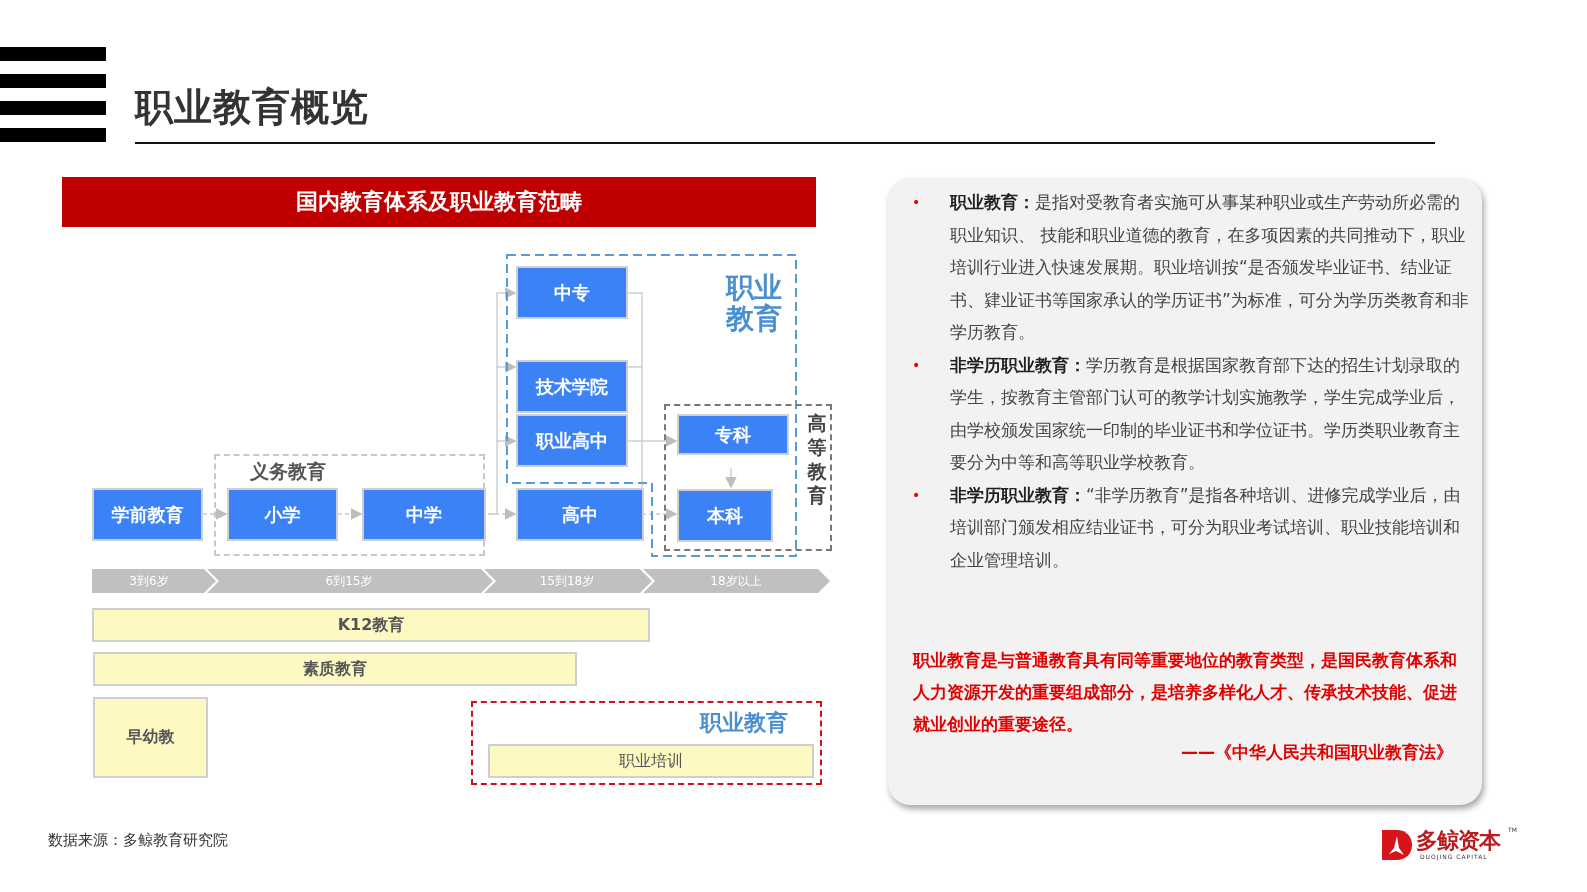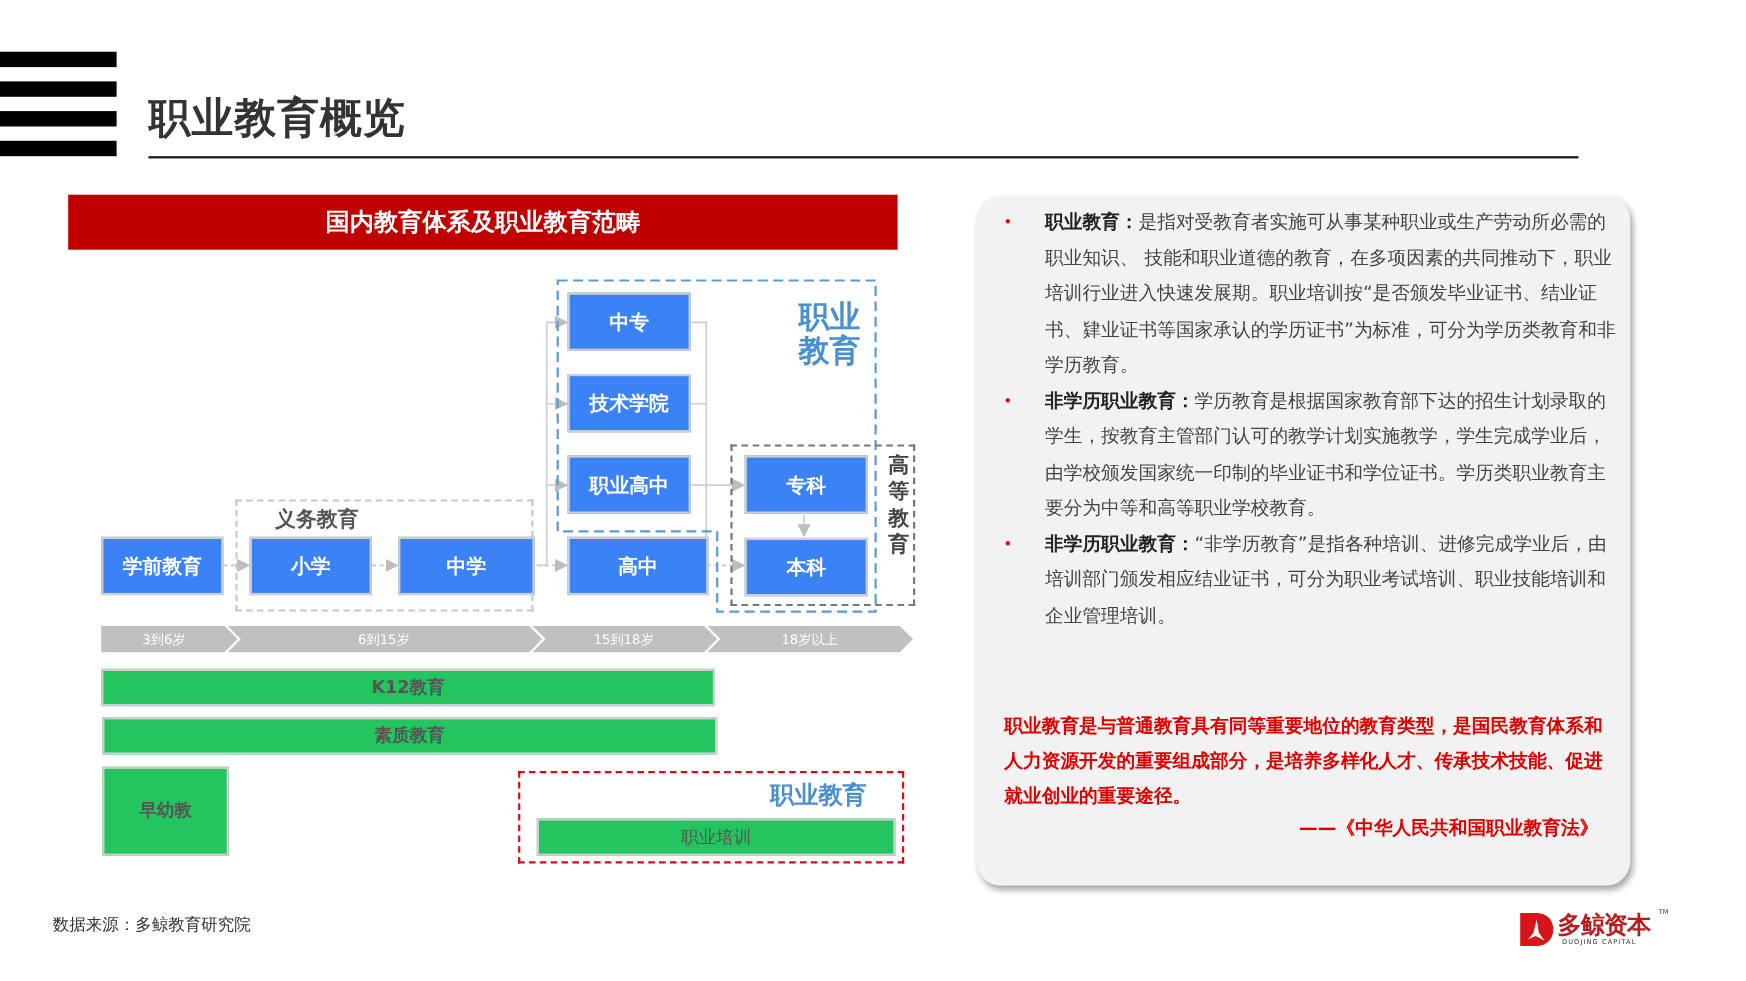--- a/index.html
+++ b/index.html
@@ -13,21 +13,21 @@
             font-size: 22px; font-weight: bold; display: flex; align-items: center; justify-content: center; }
   .node { position: absolute; background: #3b82f6; border: 2px solid #cfcfcf; color: #fff;
           font-size: 18px; font-weight: bold; display: flex; align-items: center; justify-content: center; }
   .dash-gray { position: absolute; border: 2px dashed #c8c8c8; }
   .dash-dark { position: absolute; border: 2px dashed #777; }
   .dash-red { position: absolute; border: 2px dashed #d0101f; }
   .label-gray { position: absolute; color: #555; font-size: 19px; font-weight: bold; }
   .label-blue { position: absolute; color: #4a90d0; font-size: 28px; font-weight: bold; }
   .vert-label { position: absolute; color: #444; font-size: 19px; font-weight: bold; line-height: 24px; width: 22px; text-align: center; }
   .age { position: absolute; top: 569px; height: 24px; color: #fff; font-size: 12px; display: flex; align-items: center; justify-content: center; }
-  .pinkbar { position: absolute; background: #22c55e; border: 2px solid #cfcfcf; color: #555; font-size: 16px; font-weight: bold;
+  .pinkbar { position: absolute; background: #fef9c3; border: 2px solid #cfcfcf; color: #555; font-size: 16px; font-weight: bold;
              display: flex; align-items: center; justify-content: center; }
   .panel { left: 888px; top: 178px; width: 594px; height: 627px; background: #f2f2f2; border-radius: 22px;
            box-shadow: 2px 4px 6px rgba(0,0,0,0.35); }
   .bullets { left: 910px; top: 186px; width: 560px; }
   .bullet { position: relative; padding-left: 40px; font-size: 17px; line-height: 32.5px; color: #444; }
   .bullet .dot { position: absolute; left: 2px; top: 0; color: #e00; font-size: 14px; }
   .bullet b { color: #222; }
   .quote { left: 913px; top: 644px; width: 560px; color: #e00000; font-size: 17px; font-weight: bold; line-height: 32px; }
   .quote-src { left: 913px; top: 741px; width: 540px; text-align: right; color: #e00000; font-size: 17px; font-weight: bold; }
   .source { left: 48px; top: 831px; font-size: 15px; color: #333; }
@@ -90,32 +90,32 @@
 <div class="label-blue" style="left:726px; top:272px; line-height:31px;">
   <div>职业</div>
   <div>教育</div>
 </div>
 
 <div class="node" style="left:92px; top:488px; width:111px; height:53px;">学前教育</div>
 <div class="node" style="left:227px; top:488px; width:111px; height:53px;">小学</div>
 <div class="node" style="left:362px; top:488px; width:124px; height:53px;">中学</div>
 <div class="node" style="left:516px; top:488px; width:128px; height:53px;">高中</div>
 <div class="node" style="left:516px; top:266px; width:112px; height:53px;">中专</div>
-<div class="node" style="left:516px; top:340px; width:112px; height:53px;">技术学院</div>
+<div class="node" style="left:516px; top:360px; width:112px; height:53px;">技术学院</div>
 <div class="node" style="left:516px; top:414px; width:112px; height:53px;">职业高中</div>
-<div class="node" style="left:677px; top:414px; width:112px; height:53px;">专科</div>
-<div class="node" style="left:677px; top:489px; width:112px; height:53px;">本科</div>
+<div class="node" style="left:677px; top:414px; width:112px; height:41px;">专科</div>
+<div class="node" style="left:677px; top:489px; width:96px; height:53px;">本科</div>
 
 <div class="age" style="left:92px; width:114px;">3到6岁</div>
 <div class="age" style="left:215px; width:268px;">6到15岁</div>
 <div class="age" style="left:492px; width:150px;">15到18岁</div>
 <div class="age" style="left:651px; width:170px;">18岁以上</div>
 
 <div class="pinkbar" style="left:92px; top:608px; width:558px; height:34px;">K12教育</div>
-<div class="pinkbar" style="left:93px; top:652px; width:559px; height:34px;">素质教育</div>
+<div class="pinkbar" style="left:93px; top:652px; width:484px; height:34px;">素质教育</div>
 <div class="pinkbar" style="left:93px; top:697px; width:115px; height:81px;">早幼教</div>
 
 <div class="dash-red" style="left:471px; top:701px; width:351px; height:84px;"></div>
 <div class="label-blue" style="left:700px; top:708px; font-size:22px;">职业教育</div>
 <div class="pinkbar" style="left:488px; top:744px; width:326px; height:34px; font-weight:normal;">职业培训</div>
 
 <div class="abs panel"></div>
 <div class="abs bullets">
   <div class="bullet">
     <span class="dot">•</span>

